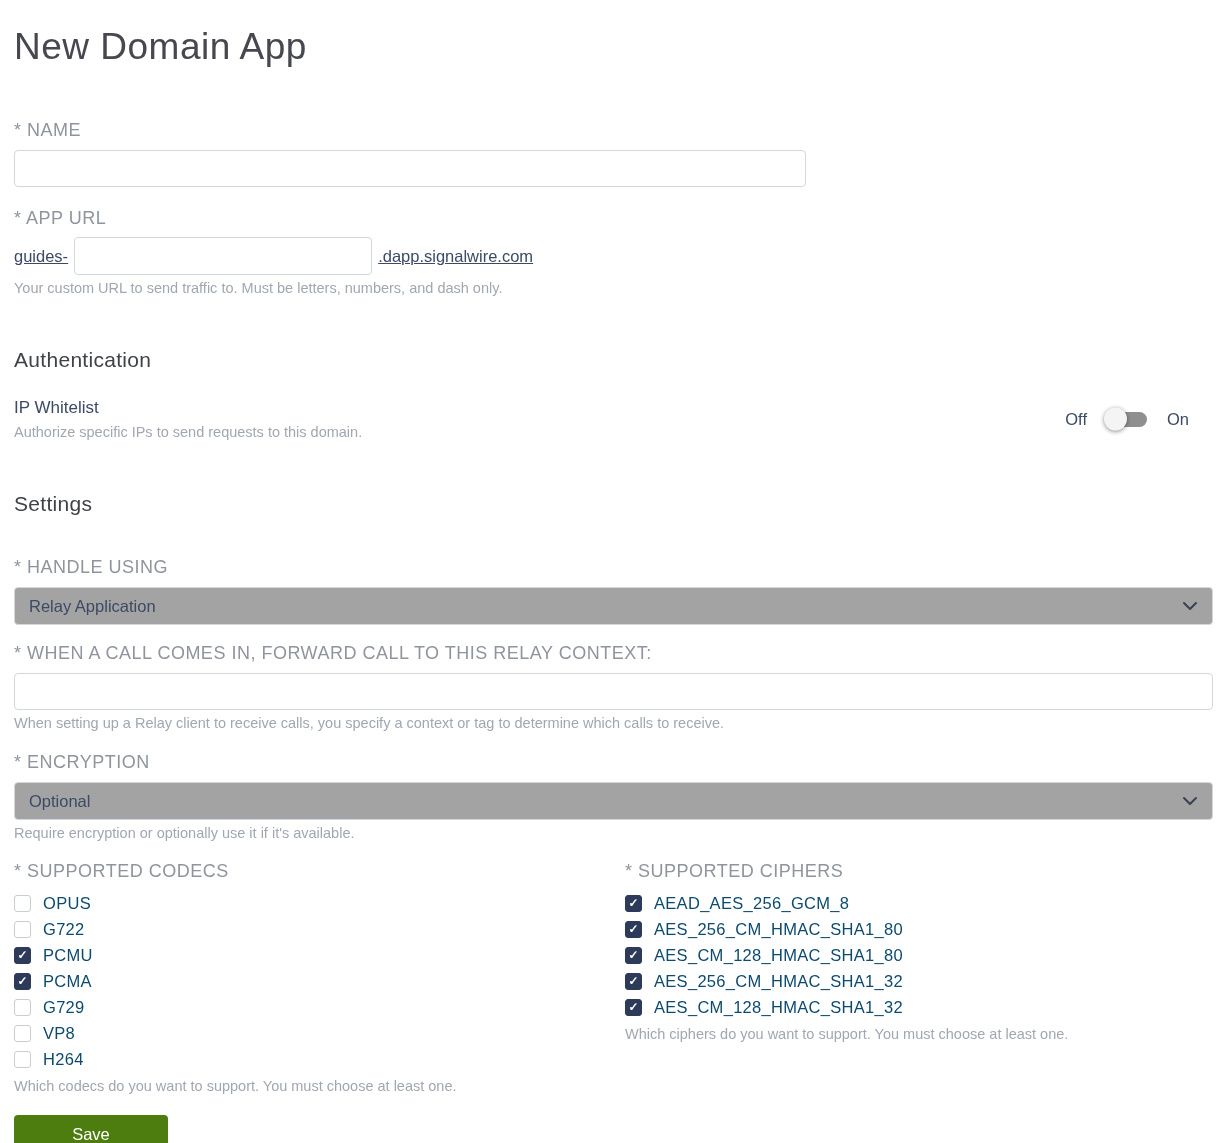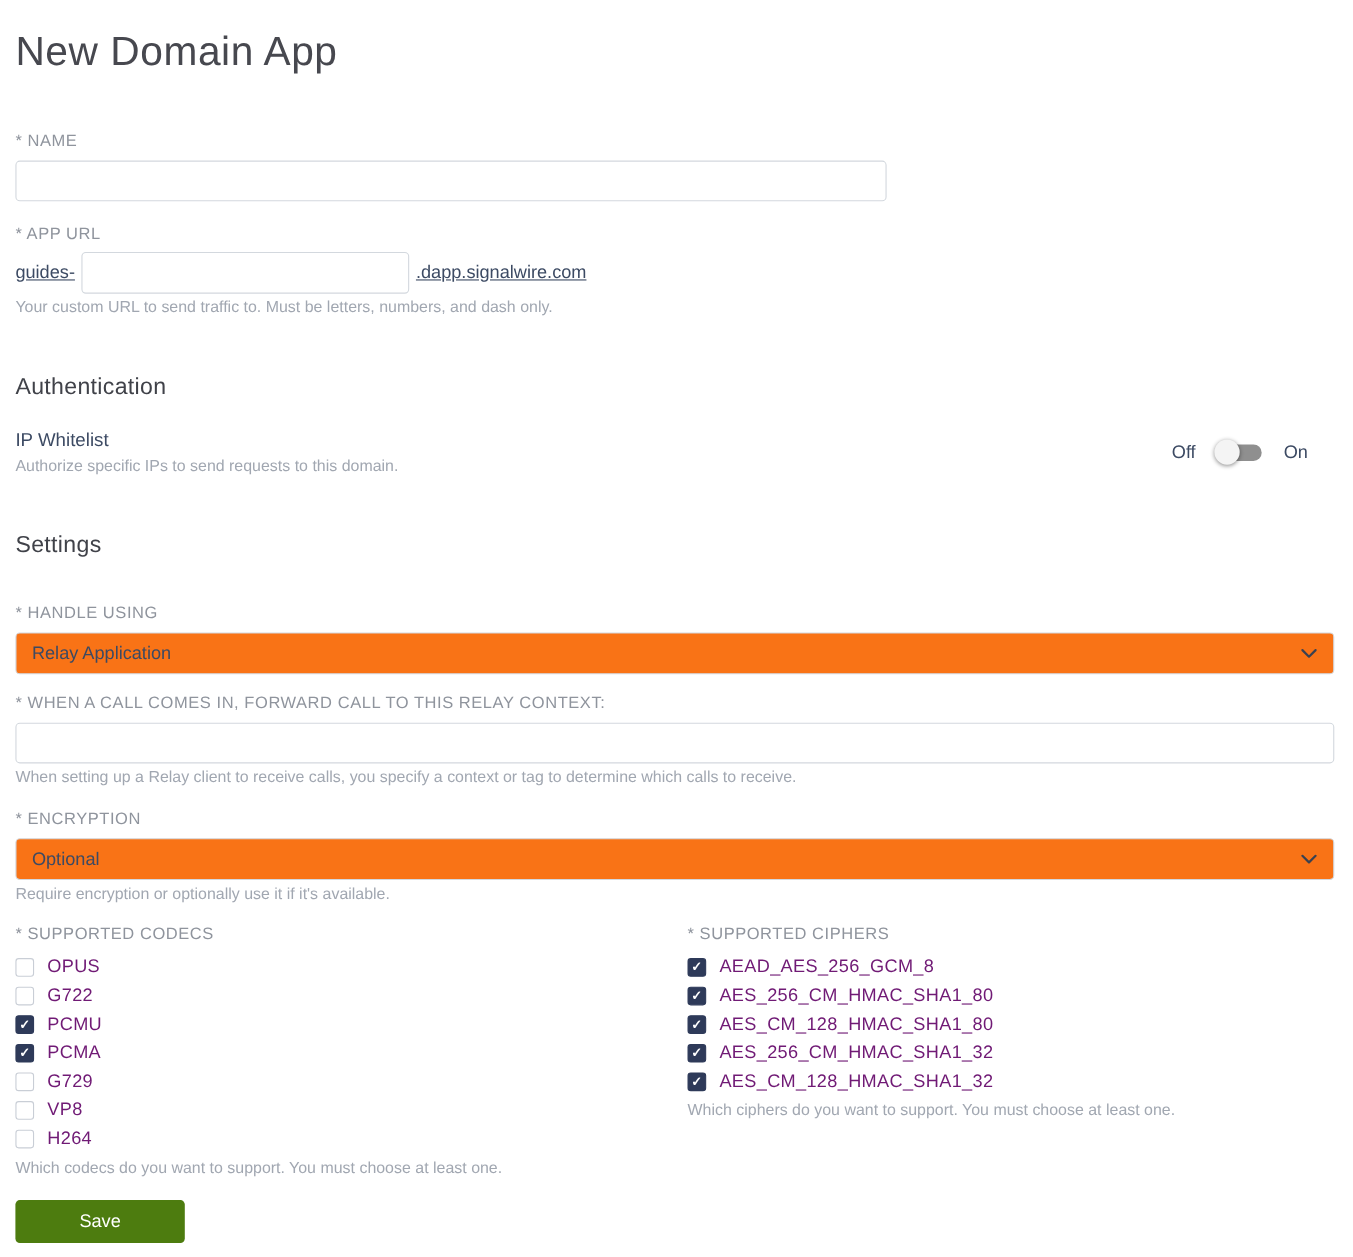--- a/index.html
+++ b/index.html
@@ -16,21 +16,21 @@
   h1.page-title {
     margin-top: 24px;
     font-size: 37px;
     font-weight: 300;
     letter-spacing: 0.5px;
     color: #47484f;
     line-height: 1.25;
   }
   .field-label {
     display: block;
-    font-size: 15px;
+    font-size: 18px;
     color: #8f949d;
     letter-spacing: 0.5px;
     text-transform: uppercase;
   }
   .mt-name-label { margin-top: 50px; }
   .text-input {
     display: block;
     margin-top: 9px;
     height: 37px;
     width: 100%;
@@ -115,21 +115,21 @@
     background: #f4f4f4;
     box-shadow: 0 1px 4px rgba(0,0,0,0.45);
   }
   .mt-handle-label { margin-top: 41px; }
   .select {
     margin-top: 9px;
     height: 38px;
     width: 100%;
     border: 1px solid #d3d8de;
     border-radius: 4px;
-    background: #f97316;
+    background: #a3a3a3;
     display: flex;
     align-items: center;
     justify-content: space-between;
     padding: 0 14px;
     cursor: pointer;
   }
   .select-value { font-size: 16.5px; color: #3c4a63; }
   .chevron svg { display: block; }
   .mt-context-label { margin-top: 18px; }
   .mt-encryption-label { margin-top: 21px; }
@@ -161,21 +161,21 @@
     background: #2e3a59;
     border-color: #2e3a59;
     color: #ffffff;
     font-size: 12px;
     font-weight: 700;
     line-height: 1;
   }
   .check-label {
     margin-left: 12px;
     font-size: 16.5px;
-    color: #701a75;
+    color: #0c4a6e;
     letter-spacing: 0.3px;
   }
   .list-helper { margin-top: 6px; }
   .save-button {
     margin-top: 21px;
     width: 154px;
     height: 39px;
     background: #4d7c0f;
     color: #ffffff;
     font-family: "Liberation Sans", sans-serif;

